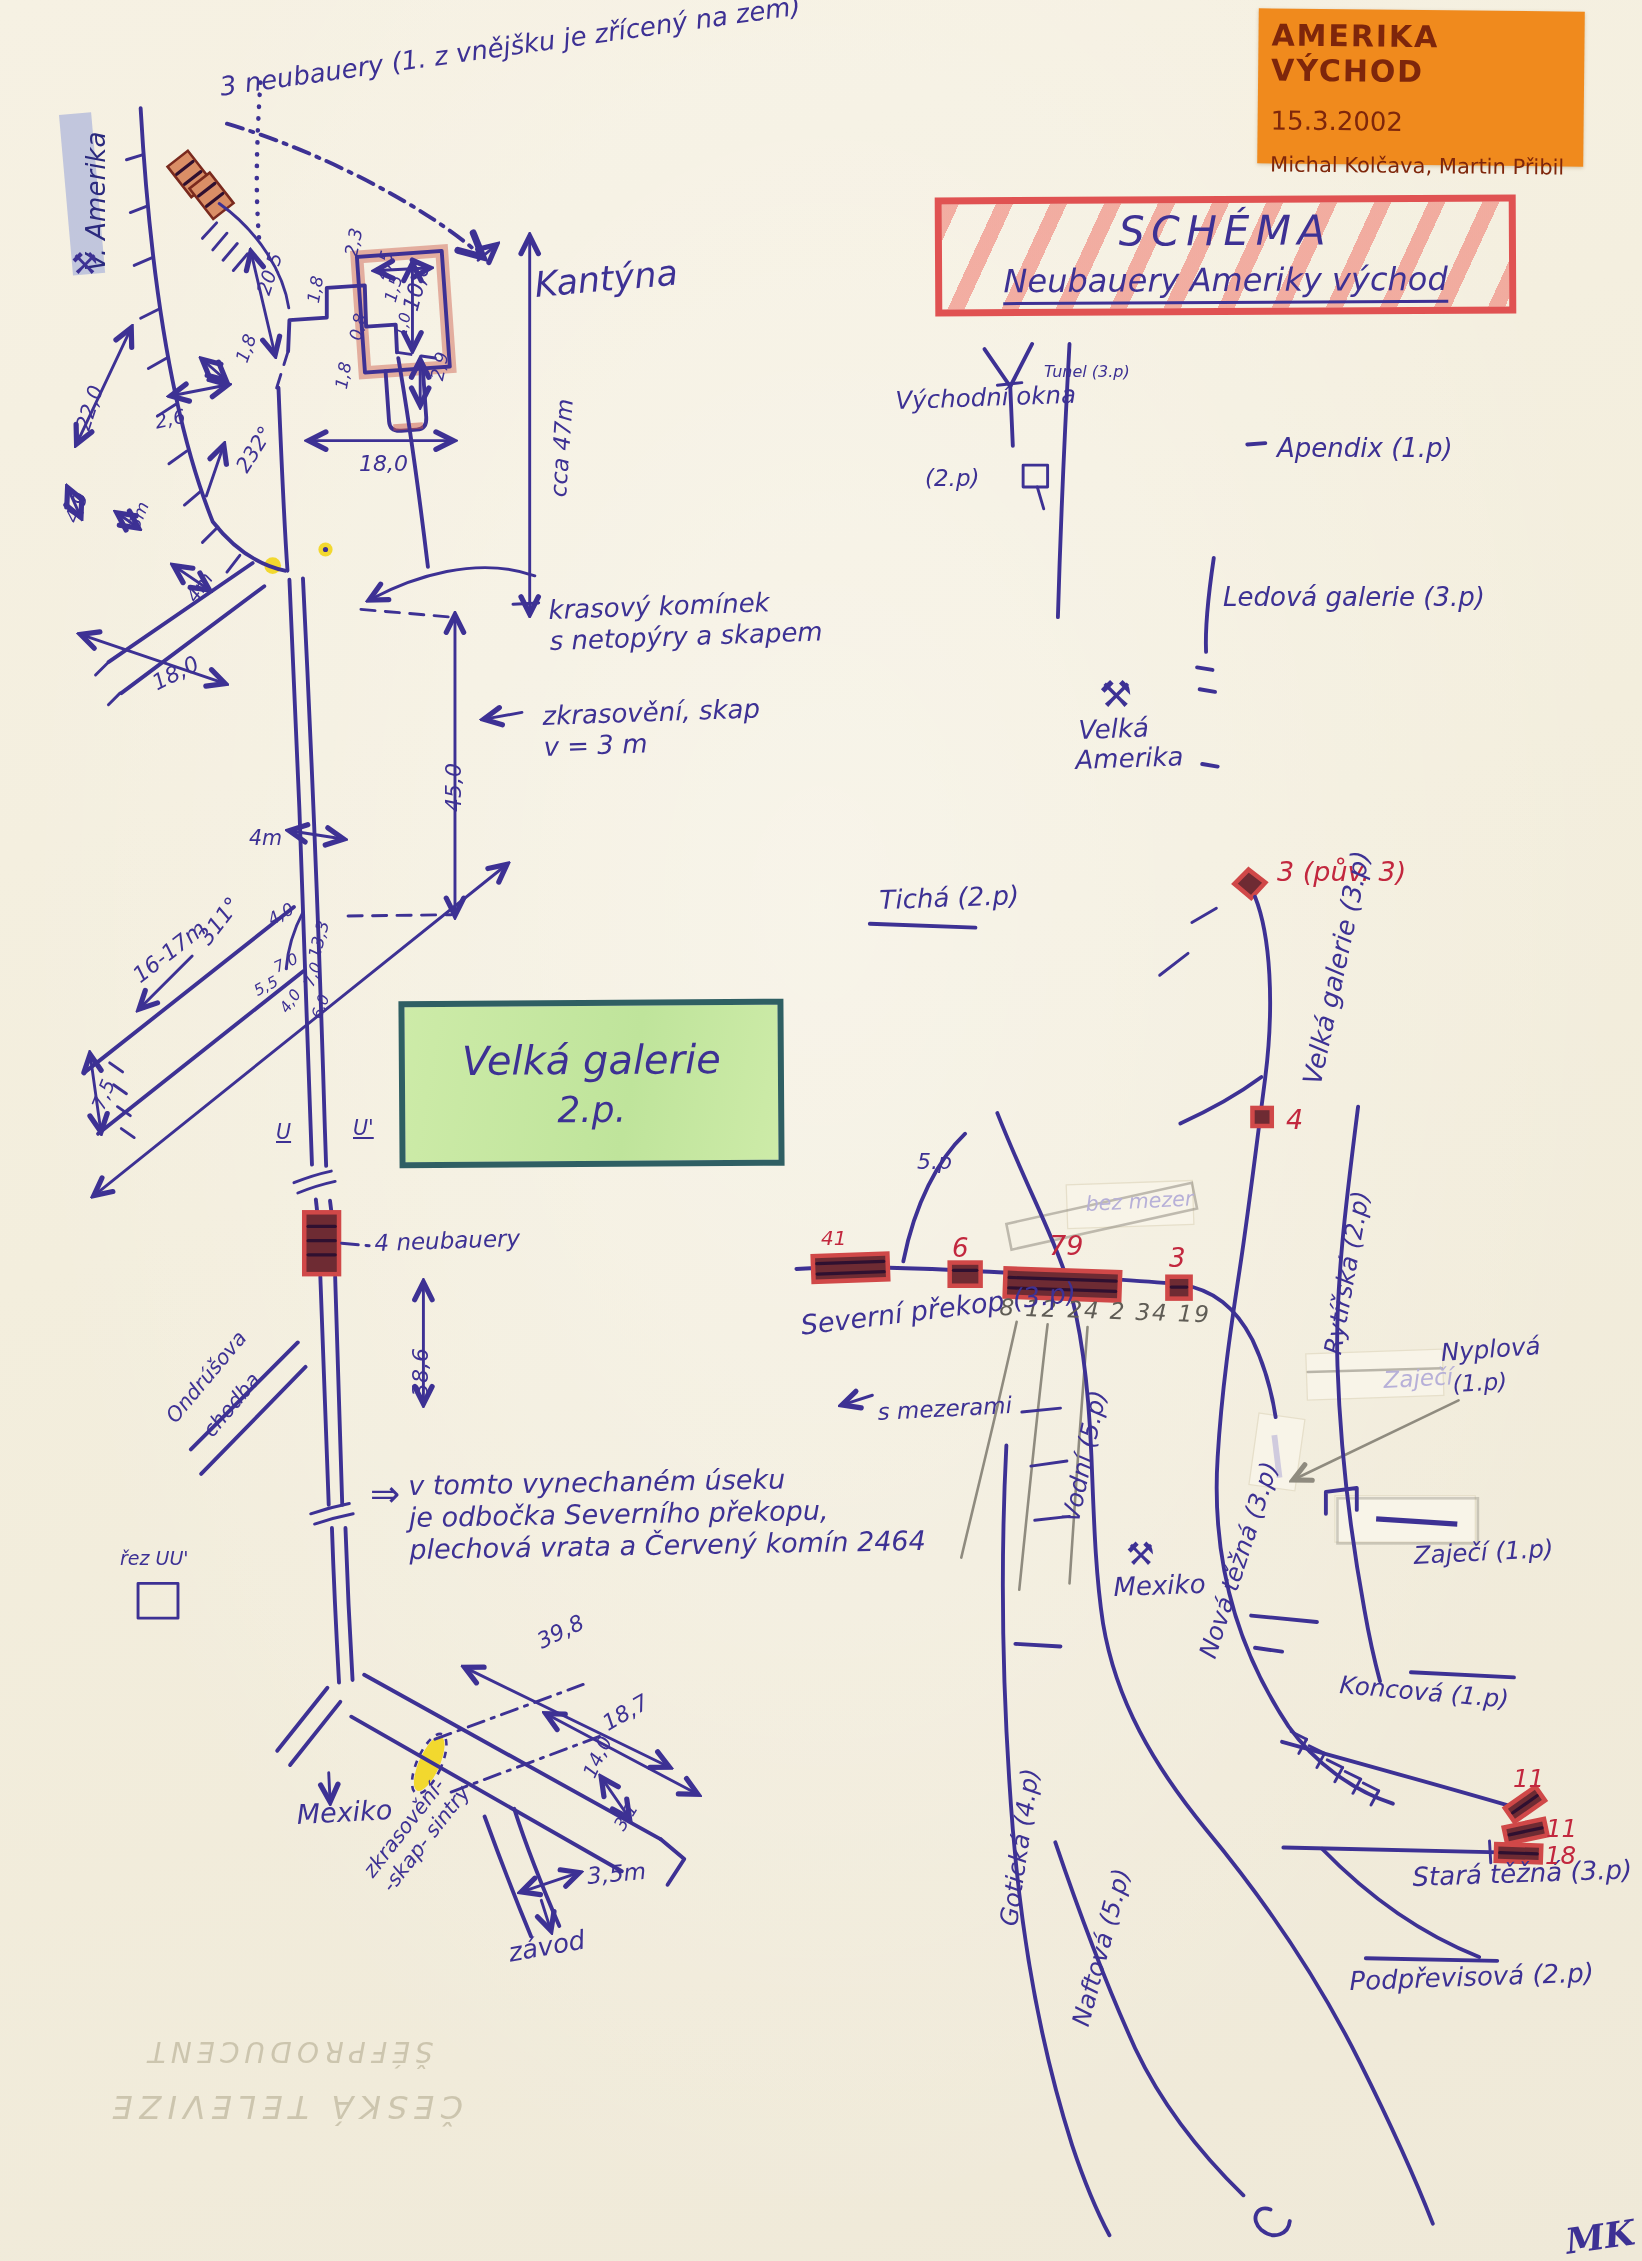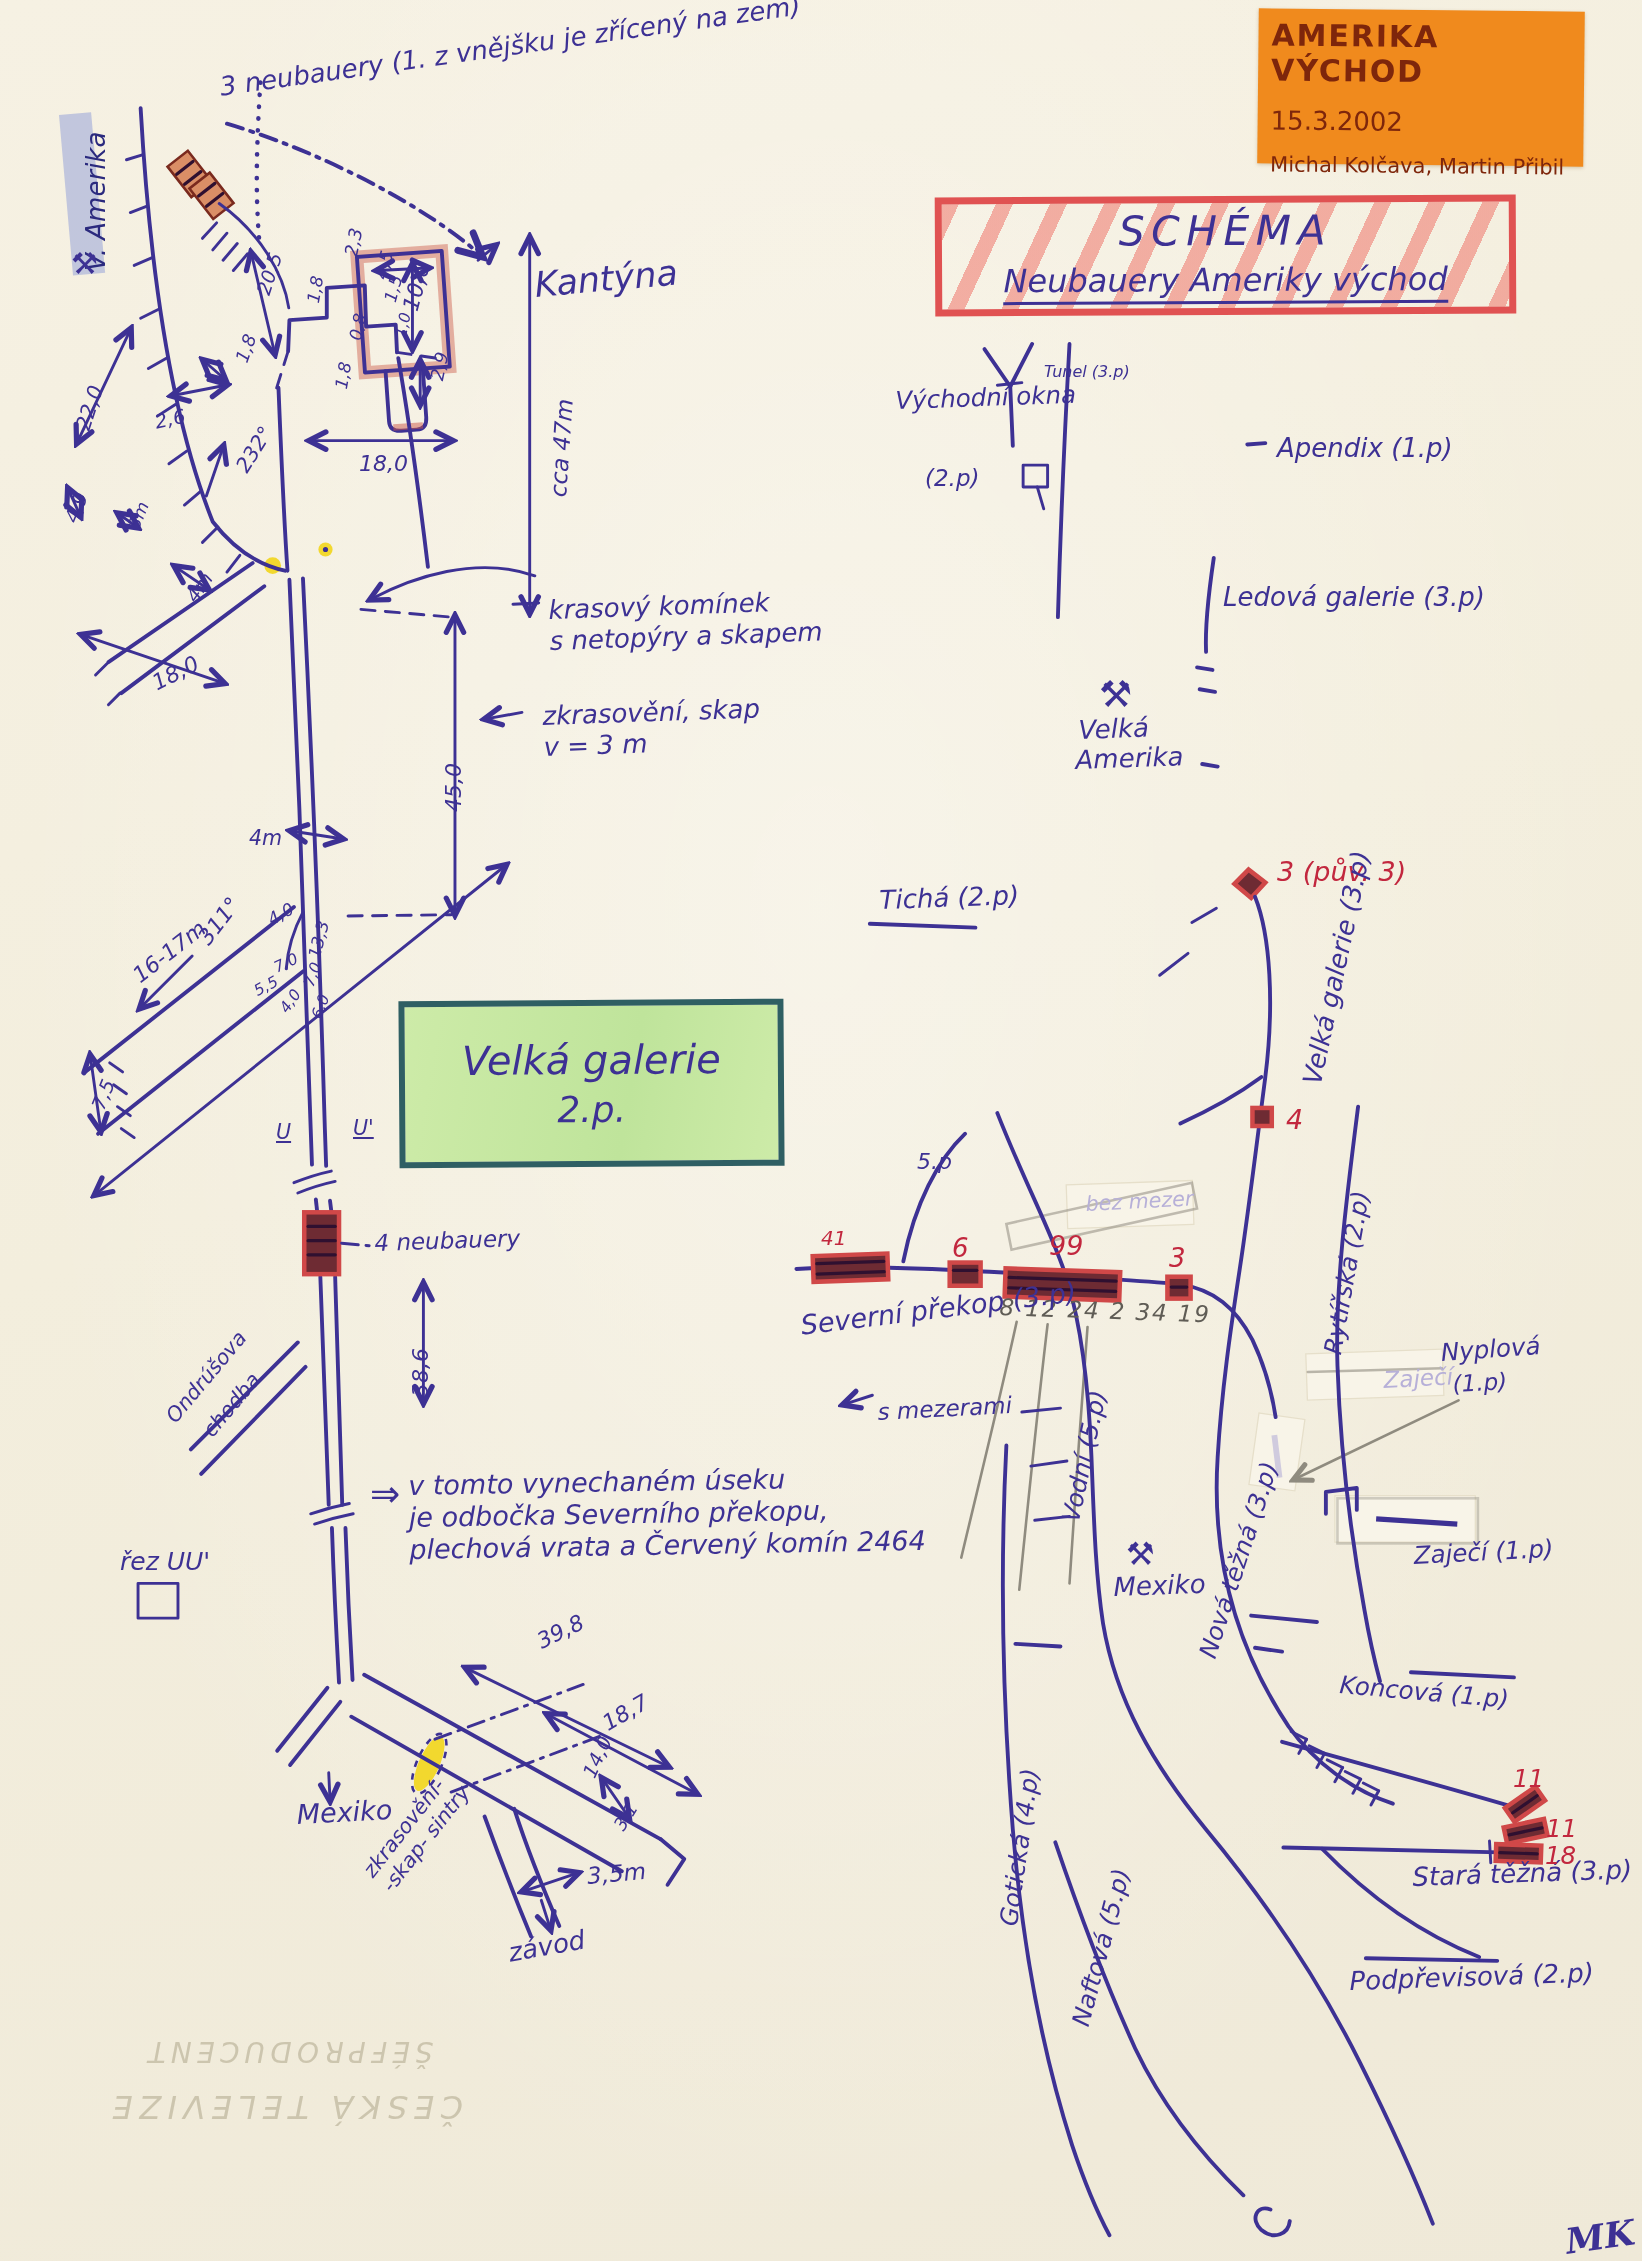--- a/index.html
+++ b/index.html
@@ -365,21 +365,21 @@
       <div class="lbl" style="left: 251px; top: 984px; font-size: 15.5px; transform: rotate(-28deg);">5,5</div>
       <div class="lbl" style="left: 276px; top: 1006px; font-size: 15.5px; transform: rotate(-55deg);">4,0</div>
       <div class="lbl" style="left: 308px; top: 1015px; font-size: 15.5px; transform: rotate(-70deg);">6,0</div>
       <div class="lbl" style="left: 88px; top: 1105px; font-size: 19.3px; transform: rotate(-68deg);">7,5</div>
       <div class="lbl u" style="left: 276px; top: 1120px; font-size: 20.6px;">U</div>
       <div class="lbl u" style="left: 353px; top: 1116px; font-size: 20.6px;">U'</div>
       <div class="lbl" style="left: 374px; top: 1230px; font-size: 23px; transform: rotate(-2deg);">4 neubauery</div>
       <div class="lbl" style="left: 408px; top: 1397px; font-size: 22px; transform: rotate(-90deg);">38,6</div>
       <div class="lbl" style="left: 161px; top: 1412px; font-size: 20.6px; transform: rotate(-50deg);">Ondrúšova</div>
       <div class="lbl" style="left: 198px; top: 1426px; font-size: 20.6px; transform: rotate(-50deg);">chodba</div>
-      <div class="lbl" style="left: 120px; top: 1547px; font-size: 25px;">řez UU'</div>
+      <div class="lbl" style="left: 120px; top: 1547px; font-size: 19px;">řez UU'</div>
       <div class="lbl" style="left: 408px; top: 1470px; font-size: 27px; transform: rotate(-1deg);">v tomto vynechaném úseku
 je odbočka Severního překopu,
 plechová vrata a Červený komín 2464</div>
       <div class="lbl" style="left: 533px; top: 1631px; font-size: 22px; transform: rotate(-26deg);">39,8</div>
       <div class="lbl" style="left: 598px; top: 1714px; font-size: 22px; transform: rotate(-30deg);">18,7</div>
       <div class="lbl" style="left: 579px; top: 1772px; font-size: 19.3px; transform: rotate(-65deg);">14,0</div>
       <div class="lbl" style="left: 609px; top: 1823px; font-size: 18px; transform: rotate(-58deg);">3,1</div>
       <div class="lbl" style="left: 358px; top: 1867px; font-size: 20.6px; transform: rotate(-52deg);">zkrasovění-
 -skap- sintry</div>
       <div class="lbl" style="left: 296px; top: 1799px; font-size: 27px; transform: rotate(-3deg);">Mexiko</div>
@@ -395,21 +395,21 @@
       <div class="lbl" style="left: 1223px; top: 582px; font-size: 26px;">Ledová galerie (3.p)</div>
       <div class="lbl" style="left: 1078px; top: 715px; font-size: 26px; transform: rotate(-2deg);">Velká</div>
       <div class="lbl" style="left: 1075px; top: 745px; font-size: 26px; transform: rotate(-2deg);">Amerika</div>
       <div class="lbl" style="left: 879px; top: 885px; font-size: 26px; transform: rotate(-2deg);">Tichá (2.p)</div>
       <div class="lbl" style="left: 1277px; top: 856px; font-size: 27px; color: var(--red);">3 (pův. 3)</div>
       <div class="lbl" style="left: 1297px; top: 1081px; font-size: 26px; transform: rotate(-78deg);">Velká galerie (3.p)</div>
       <div class="lbl" style="left: 1286px; top: 1104px; font-size: 27px; color: var(--red);">4</div>
       <div class="lbl" style="left: 917px; top: 1149px; font-size: 22px;">5.p</div>
       <div class="lbl" style="left: 821px; top: 1227px; font-size: 20px; color: var(--red);">41</div>
       <div class="lbl" style="left: 952px; top: 1233px; font-size: 26px; color: var(--red);">6</div>
-      <div class="lbl" style="left: 1049px; top: 1230px; font-size: 27px; color: var(--red);">99</div>
+      <div class="lbl" style="left: 1049px; top: 1230px; font-size: 27px; color: var(--red);">79</div>
       <div class="lbl" style="left: 1169px; top: 1243px; font-size: 26px; color: var(--red);">3</div>
       <div class="lbl" style="left: 1000px; top: 1294px; font-size: 23px; transform: rotate(2deg); color: var(--graphite); letter-spacing: 1.9px;">8 12 24 2 34 19</div>
       <div class="lbl" style="left: 799px; top: 1310px; font-size: 27px; transform: rotate(-7deg);">Severní překop (3.p)</div>
       <div class="lbl" style="left: 877px; top: 1399px; font-size: 23px; transform: rotate(-3deg);">s mezerami</div>
       <div class="lbl" style="left: 1085px; top: 1192px; font-size: 20.6px; transform: rotate(-3deg); color: var(--faded);">bez mezer</div>
       <div class="lbl" style="left: 1319px; top: 1352px; font-size: 24.5px; transform: rotate(-80deg);">Rytířská (2.p)</div>
       <div class="lbl" style="left: 1440px; top: 1339px; font-size: 24.5px; transform: rotate(-4deg);">Nyplová</div>
       <div class="lbl" style="left: 1452px; top: 1371px; font-size: 23px; transform: rotate(-3deg);">(1.p)</div>
       <div class="lbl" style="left: 1383px; top: 1367px; font-size: 23px; transform: rotate(-3deg); color: var(--faded);">Zaječí</div>
       <div class="lbl" style="left: 1413px; top: 1542px; font-size: 24.5px; transform: rotate(-3deg);">Zaječí (1.p)</div>

